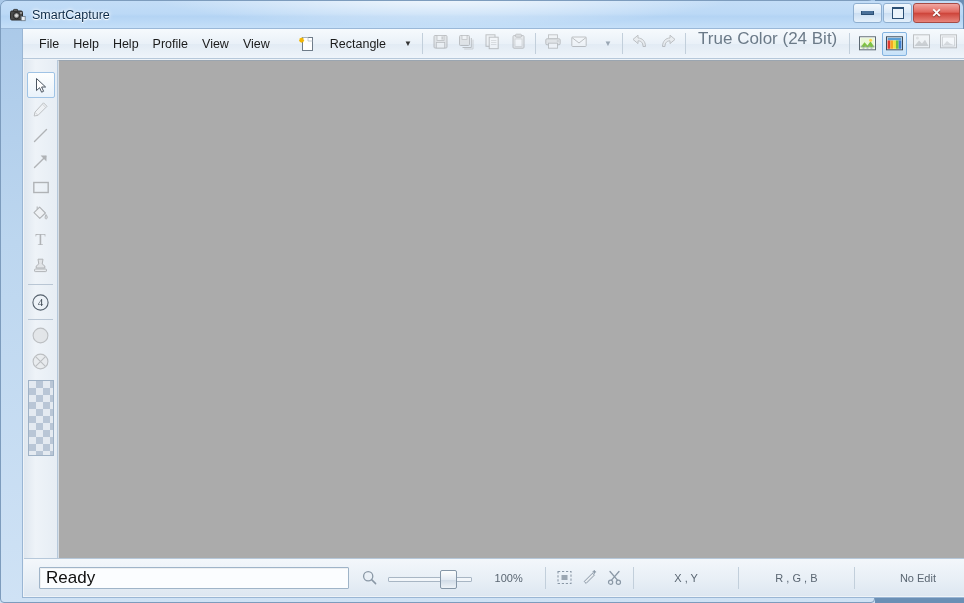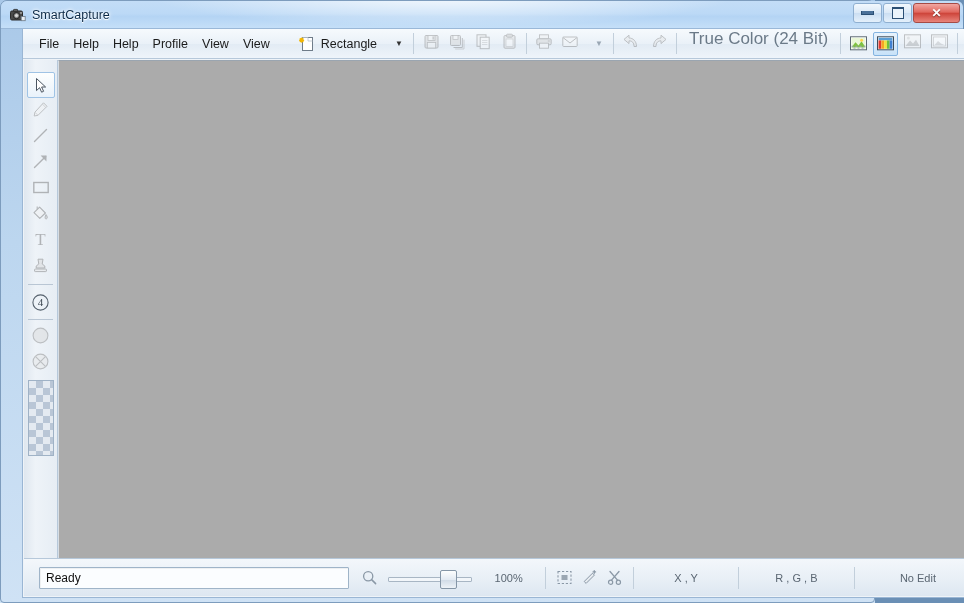--- a/index.html
+++ b/index.html
@@ -105,20 +105,21 @@
     width: 1px; background: #c2cfdb; margin: 4px 4px;
     flex: 0 0 auto;
   }
   .toolgroup { display: flex; align-items: center; }
   .tbtn {
     height: 24px; min-width: 24px;
     display: flex; align-items: center; justify-content: center;
     border: 1px solid transparent; border-radius: 2px;
     margin: 0 1px; box-sizing: border-box; cursor: default;
     padding: 0 2px;
+    gap: 9px;
   }
   .tbtn.active {
     border: 1px solid #83b3e0;
     background: linear-gradient(180deg,#e8f3fd,#c8e2f8);
   }
   .tbtn.wide { padding: 0 4px; }
   .tbtn-label { font-size: 12.5px; color: #1b1b1b; margin-left: 5px; white-space: nowrap; }
   .caret { font-size: 8px; color: #333; margin-left: 6px; }
   .caret.dim { color: #9aa7b4; }
   .colorlabel { font-size: 17px; color: #6b7a88; padding: 0 8px; white-space: nowrap; }
@@ -180,21 +181,21 @@
     display: flex; align-items: center;
     box-sizing: border-box;
   }
   .status-field {
     height: 22px; flex: 0 0 auto; width: 310px;
     background: #fbfdff;
     border: 1px solid #9fb4c8;
     border-radius: 1px;
     display: flex; align-items: center;
     padding: 0 6px; box-sizing: border-box;
-    font-size: 12px; color: #101010;
+    font-size: 17px; color: #101010;
     box-shadow: inset 1px 1px 0 rgba(0,0,0,.05);
   }
   .sb-sep { width: 1px; height: 22px; background: #c2cfdb; margin: 0 7px; }
   .sb-cell {
     font-size: 11px; color: #5a6672;
     display: flex; align-items: center; justify-content: center;
     white-space: nowrap;
   }
   .slider { position: relative; width: 90px; height: 20px; display: flex; align-items: center; }
   .slider-track { position: absolute; left: 0; right: 0; top: 9px; height: 3px; border: 1px solid #a8b6c4; border-radius: 1px; background: #f2f6fa; }

